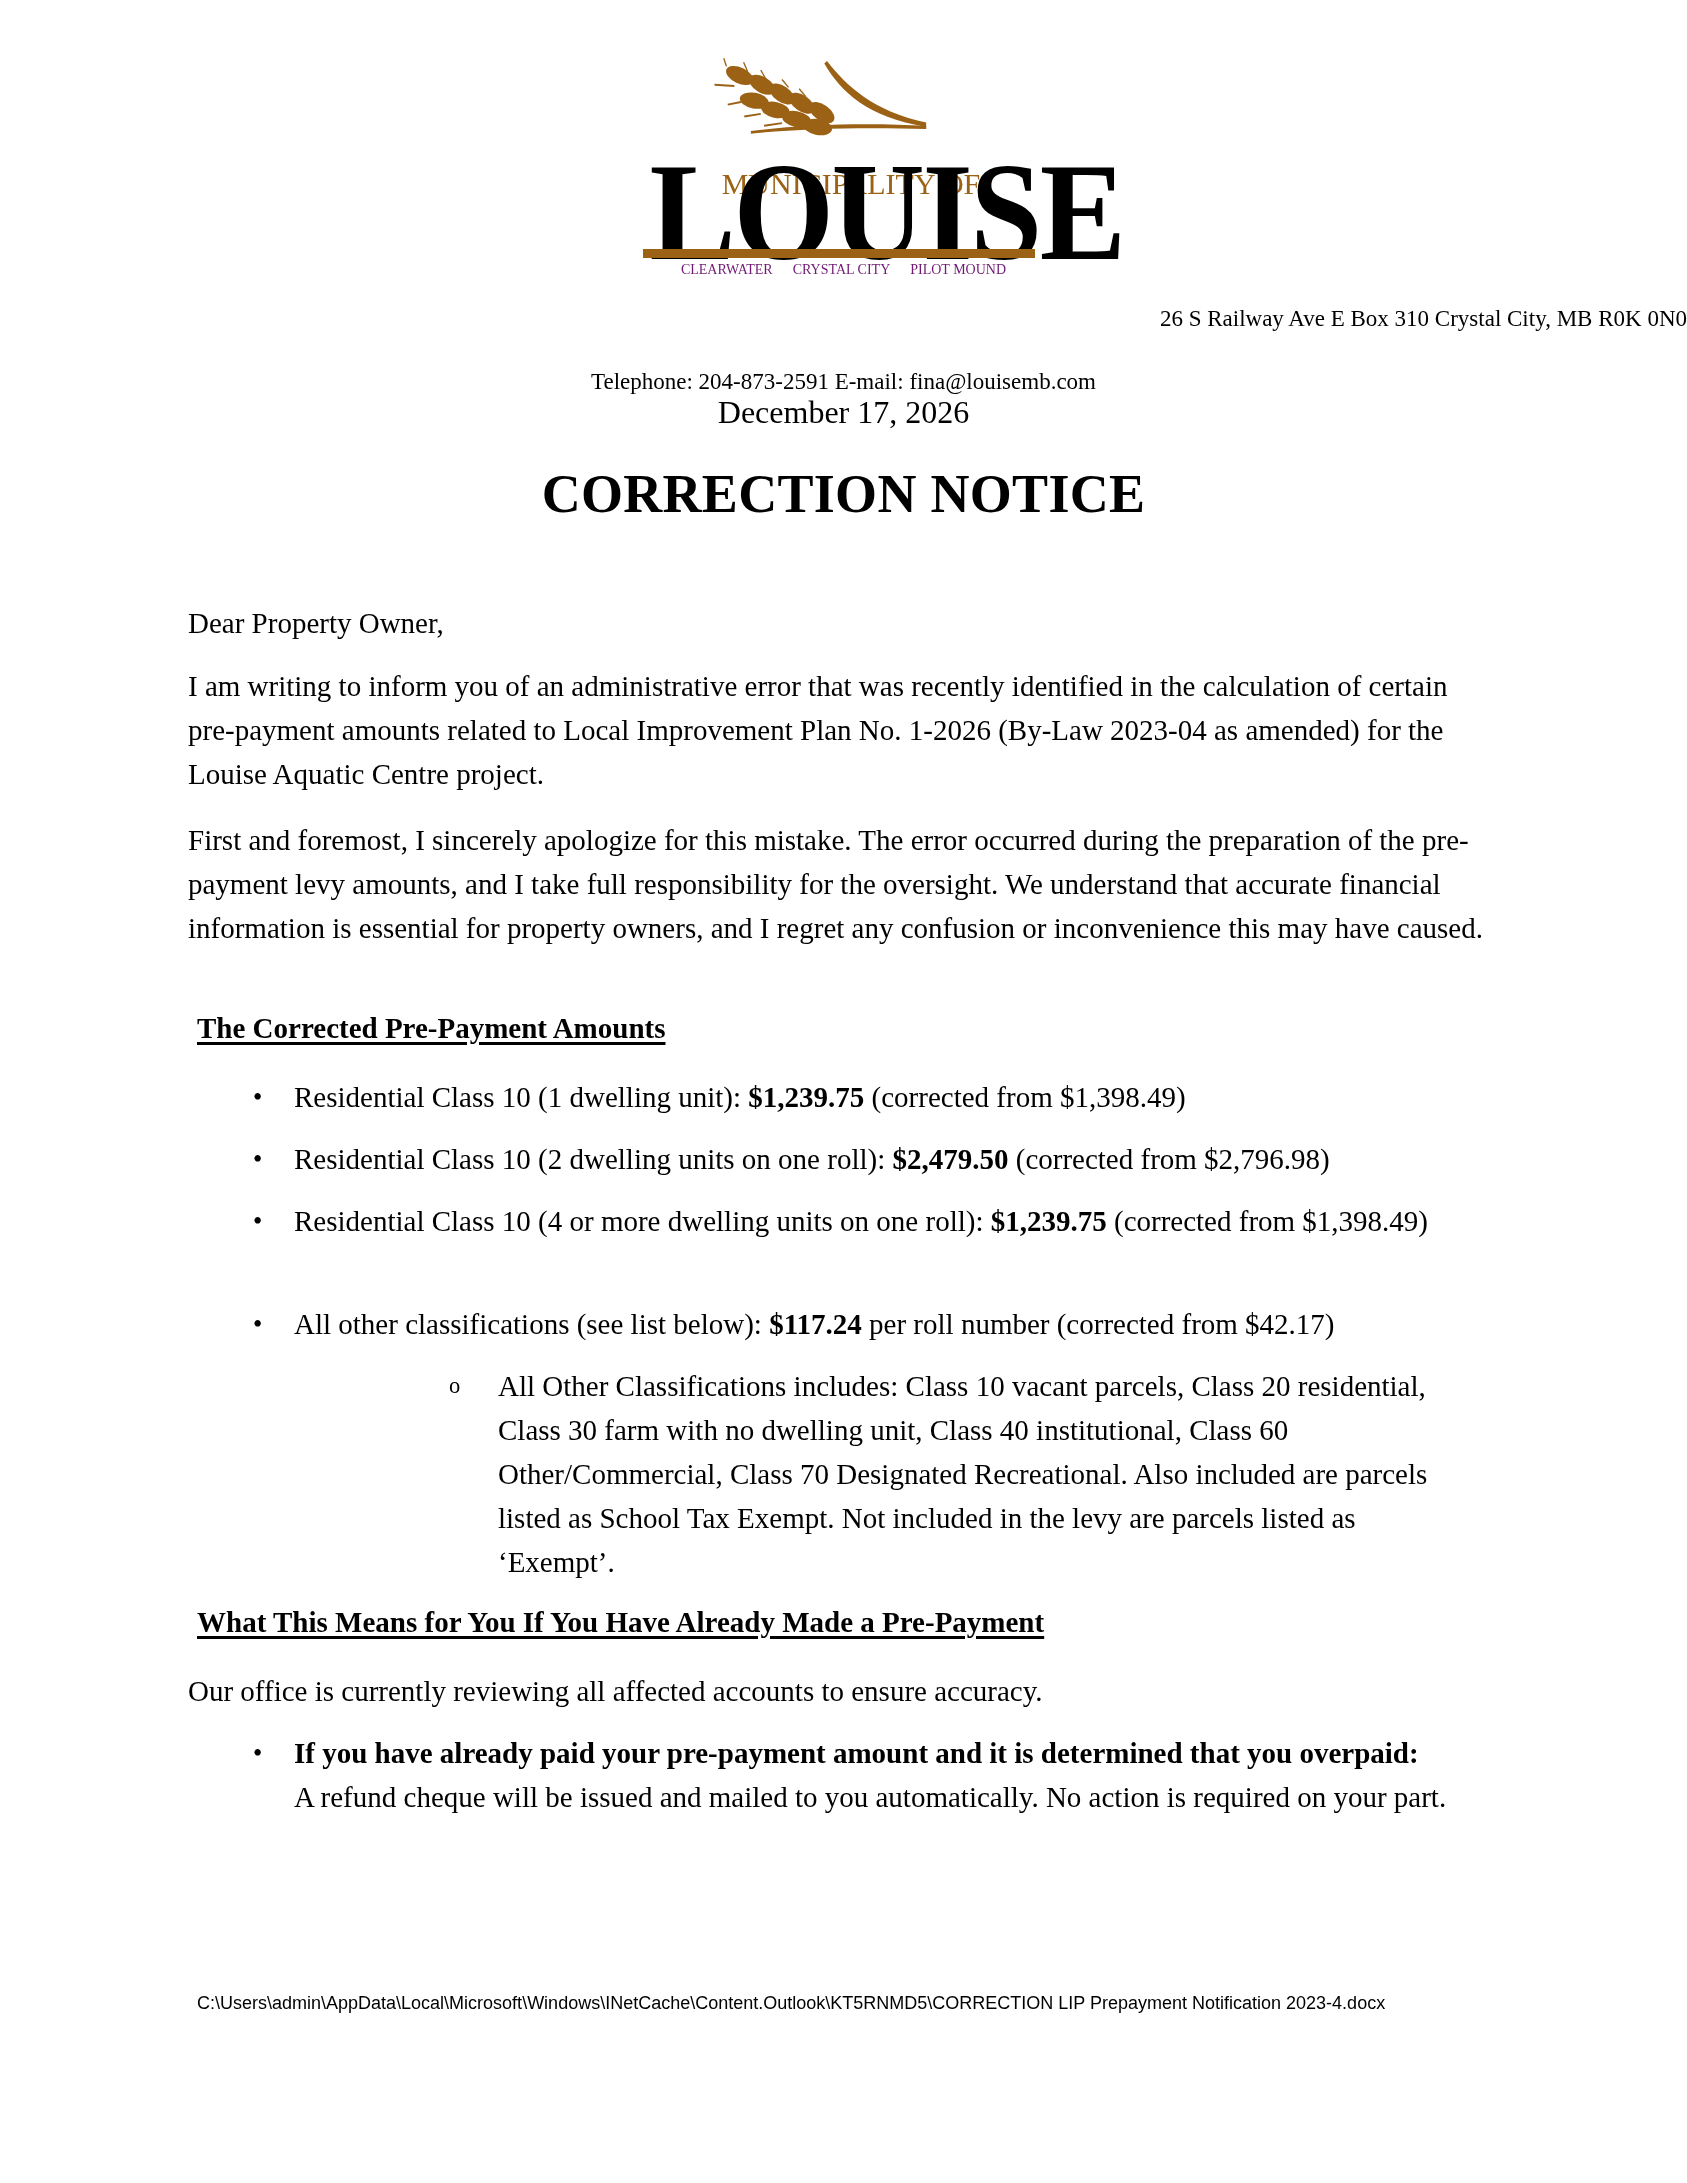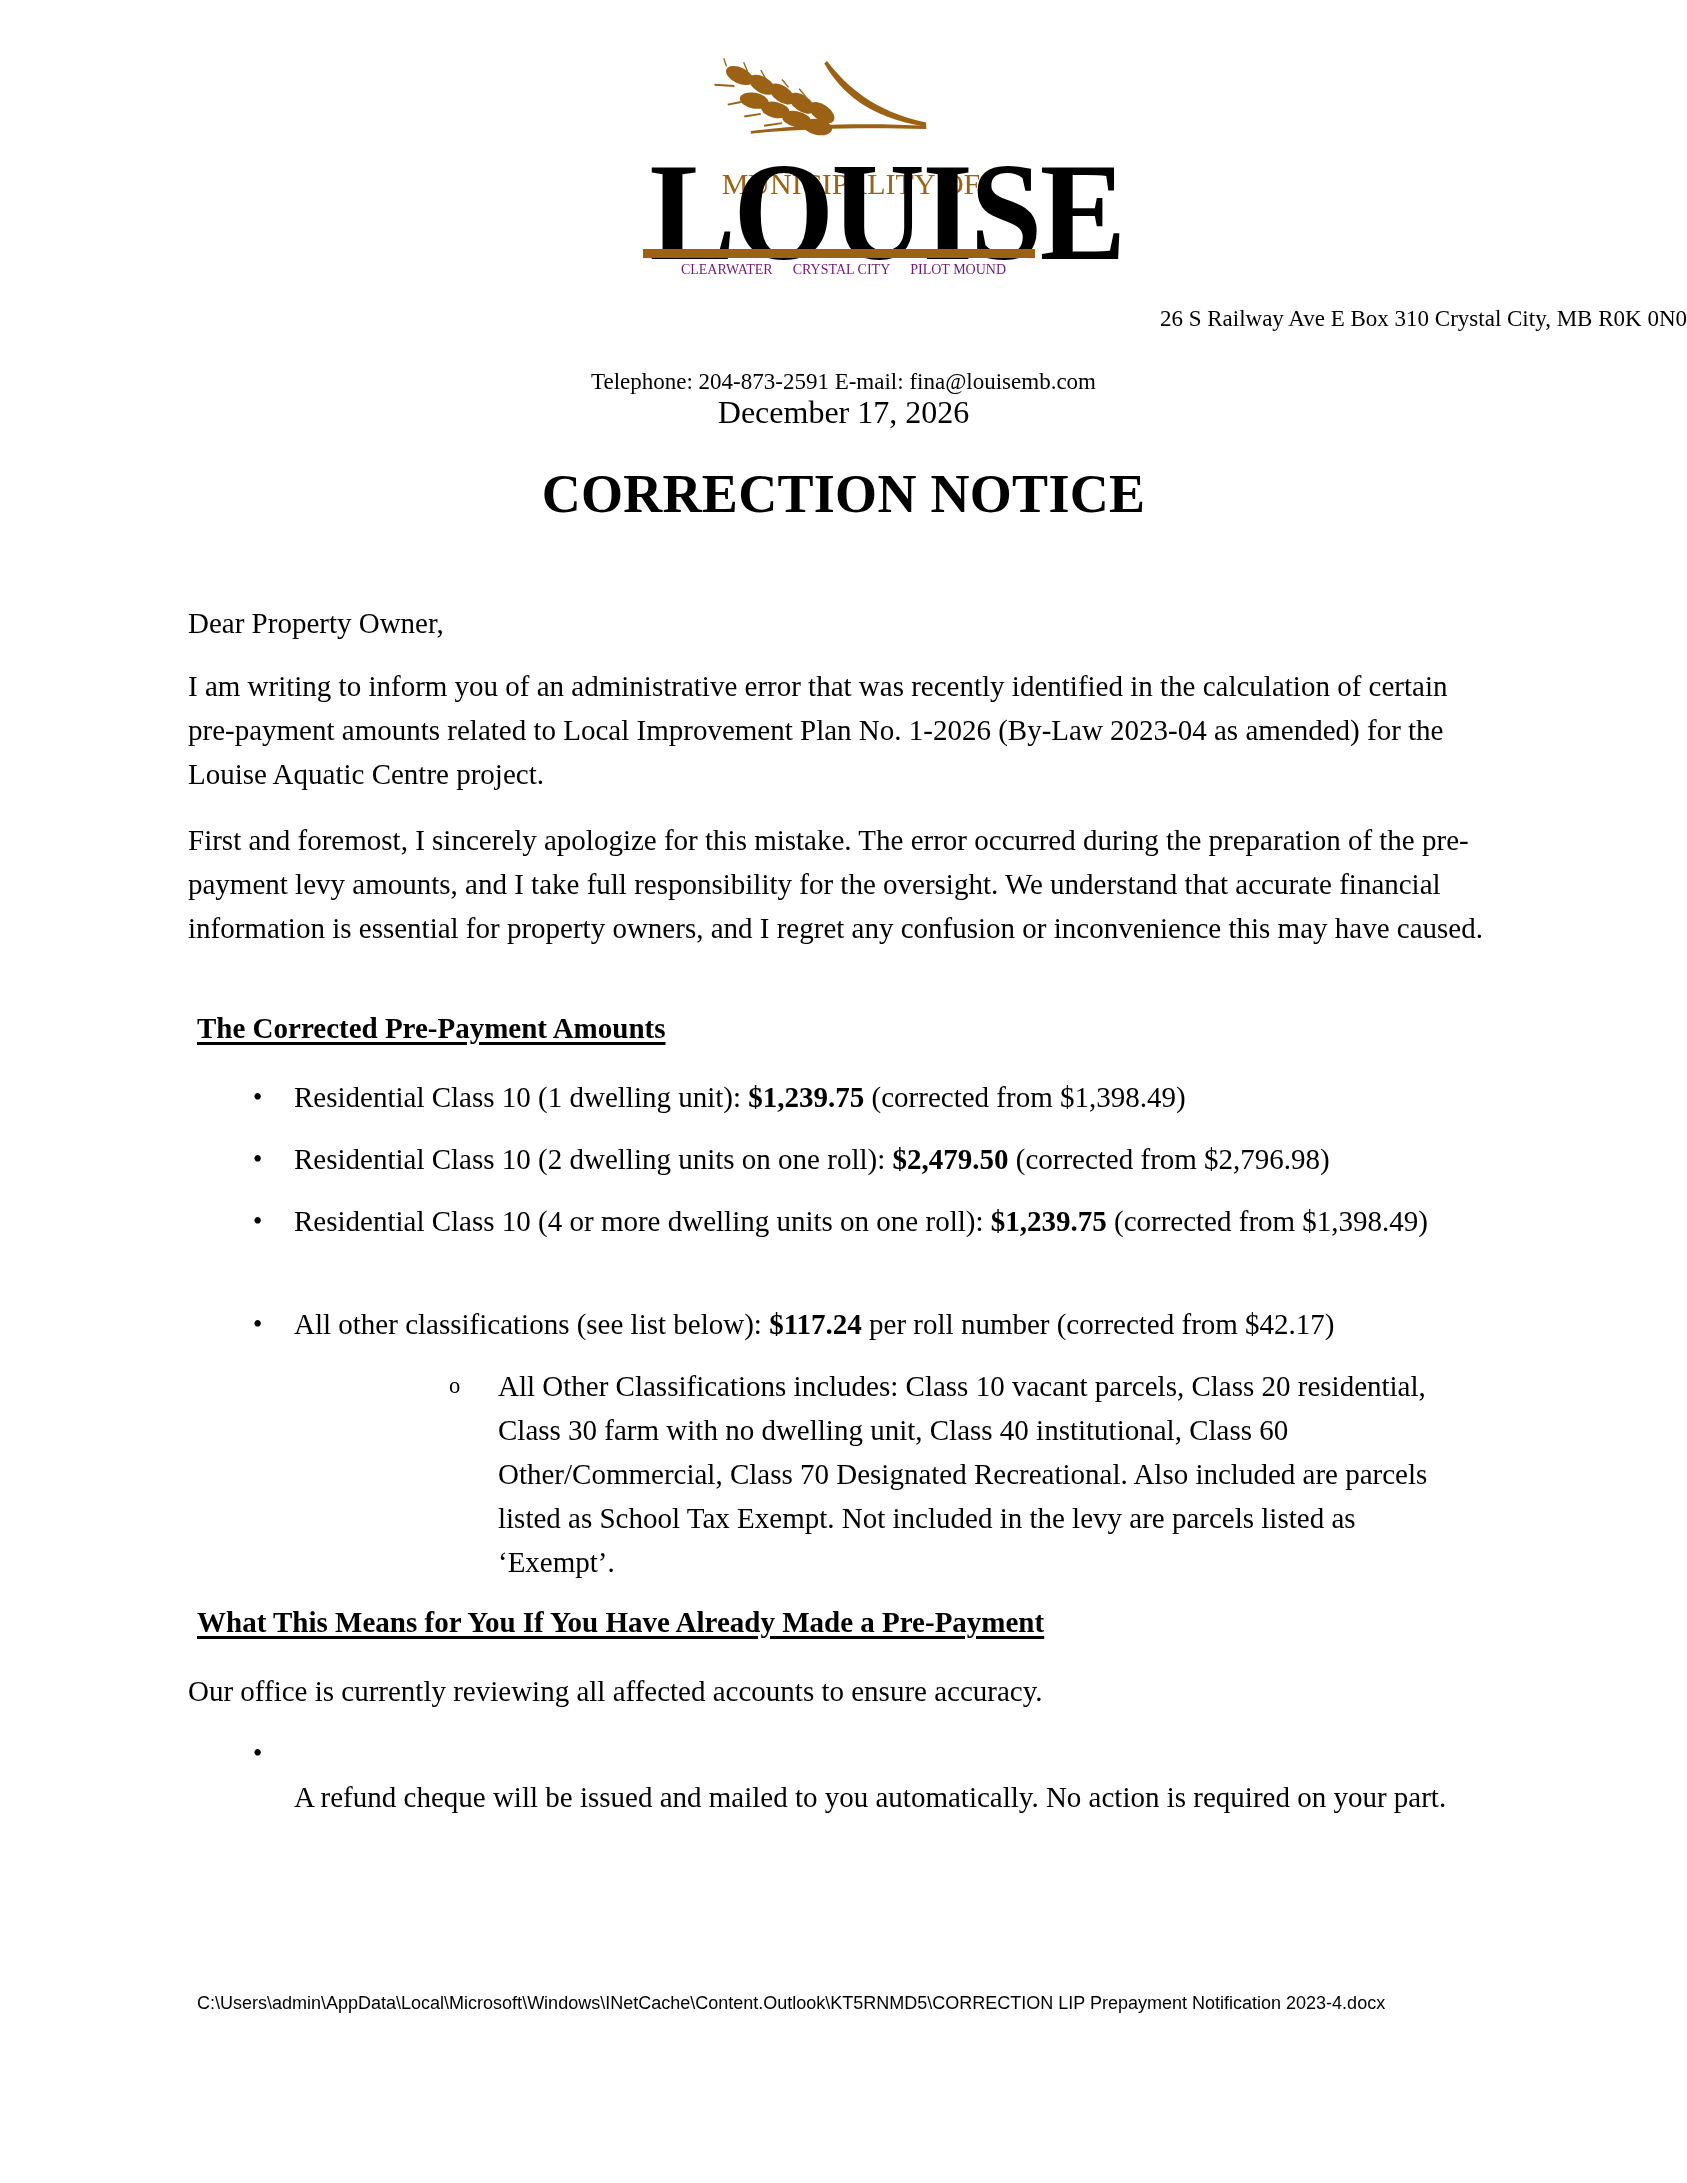--- a/index.html
+++ b/index.html
@@ -254,19 +254,19 @@
   <div class="sub-bullet">
     <span class="marker">o</span>
     <span class="content">All Other Classifications includes: Class 10 vacant parcels, Class 20 residential, Class 30 farm with no dwelling unit, Class 40 institutional, Class 60 Other/Commercial, Class 70 Designated Recreational. Also included are parcels listed as School Tax Exempt. Not included in the levy are parcels listed as ‘Exempt’.</span>
   </div>
 
   <div class="heading heading2">What This Means for You If You Have Already Made a Pre-Payment</div>
   <div class="body-text para3">Our office is currently reviewing all affected accounts to ensure accuracy.</div>
 
   <div class="bullet-item b5">
     <span class="marker">•</span>
-    <span class="content"><br><span>A refund cheque will be issued and mailed to you automatically. No action is required on your part.</span></span>
+    <span class="content"><b>If you have already paid your pre-payment amount and it is determined that you overpaid:</b><br><span>A refund cheque will be issued and mailed to you automatically. No action is required on your part.</span></span>
   </div>
 
   <div class="footer-path">C:\Users\admin\AppData\Local\Microsoft\Windows\INetCache\Content.Outlook\KT5RNMD5\CORRECTION LIP Prepayment Notification 2023-4.docx</div>
 
 </div>
 
 
 </body></html>

